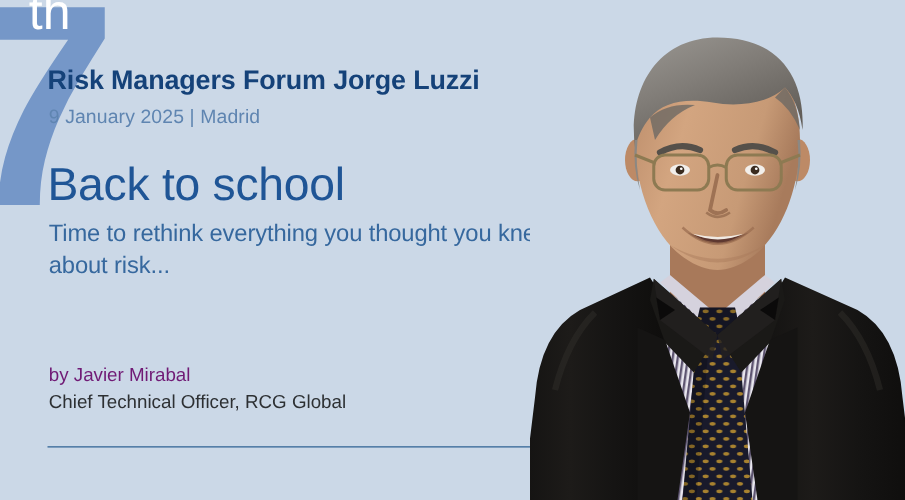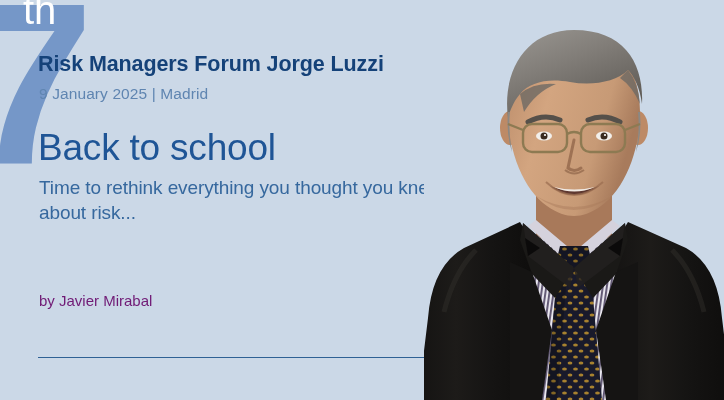--- a/index.html
+++ b/index.html
@@ -173,20 +173,21 @@
     <h1 class="event-title">Risk Managers Forum Jorge Luzzi</h1>
 
     <p class="event-meta">9 January 2025 | Madrid</p>
 
     <h2 class="headline">Back to school</h2>
 
     <p class="subhead">Time to rethink everything you thought you knew about risk...</p>
 
     <p class="byline">by Javier Mirabal</p>
 
+    <p class="byline-role">Chief Technical Officer, RCG Global</p>
 
     <div class="rule"></div>
   </div>
 
   <div class="portrait">
     <svg viewBox="0 0 300 400" xmlns="http://www.w3.org/2000/svg" aria-hidden="true">
       <defs>
         <linearGradient id="jacketGrad" x1="0" y1="0" x2="1" y2="0">
           <stop offset="0%" stop-color="#141312"></stop>
           <stop offset="32%" stop-color="#1d1b19"></stop>

